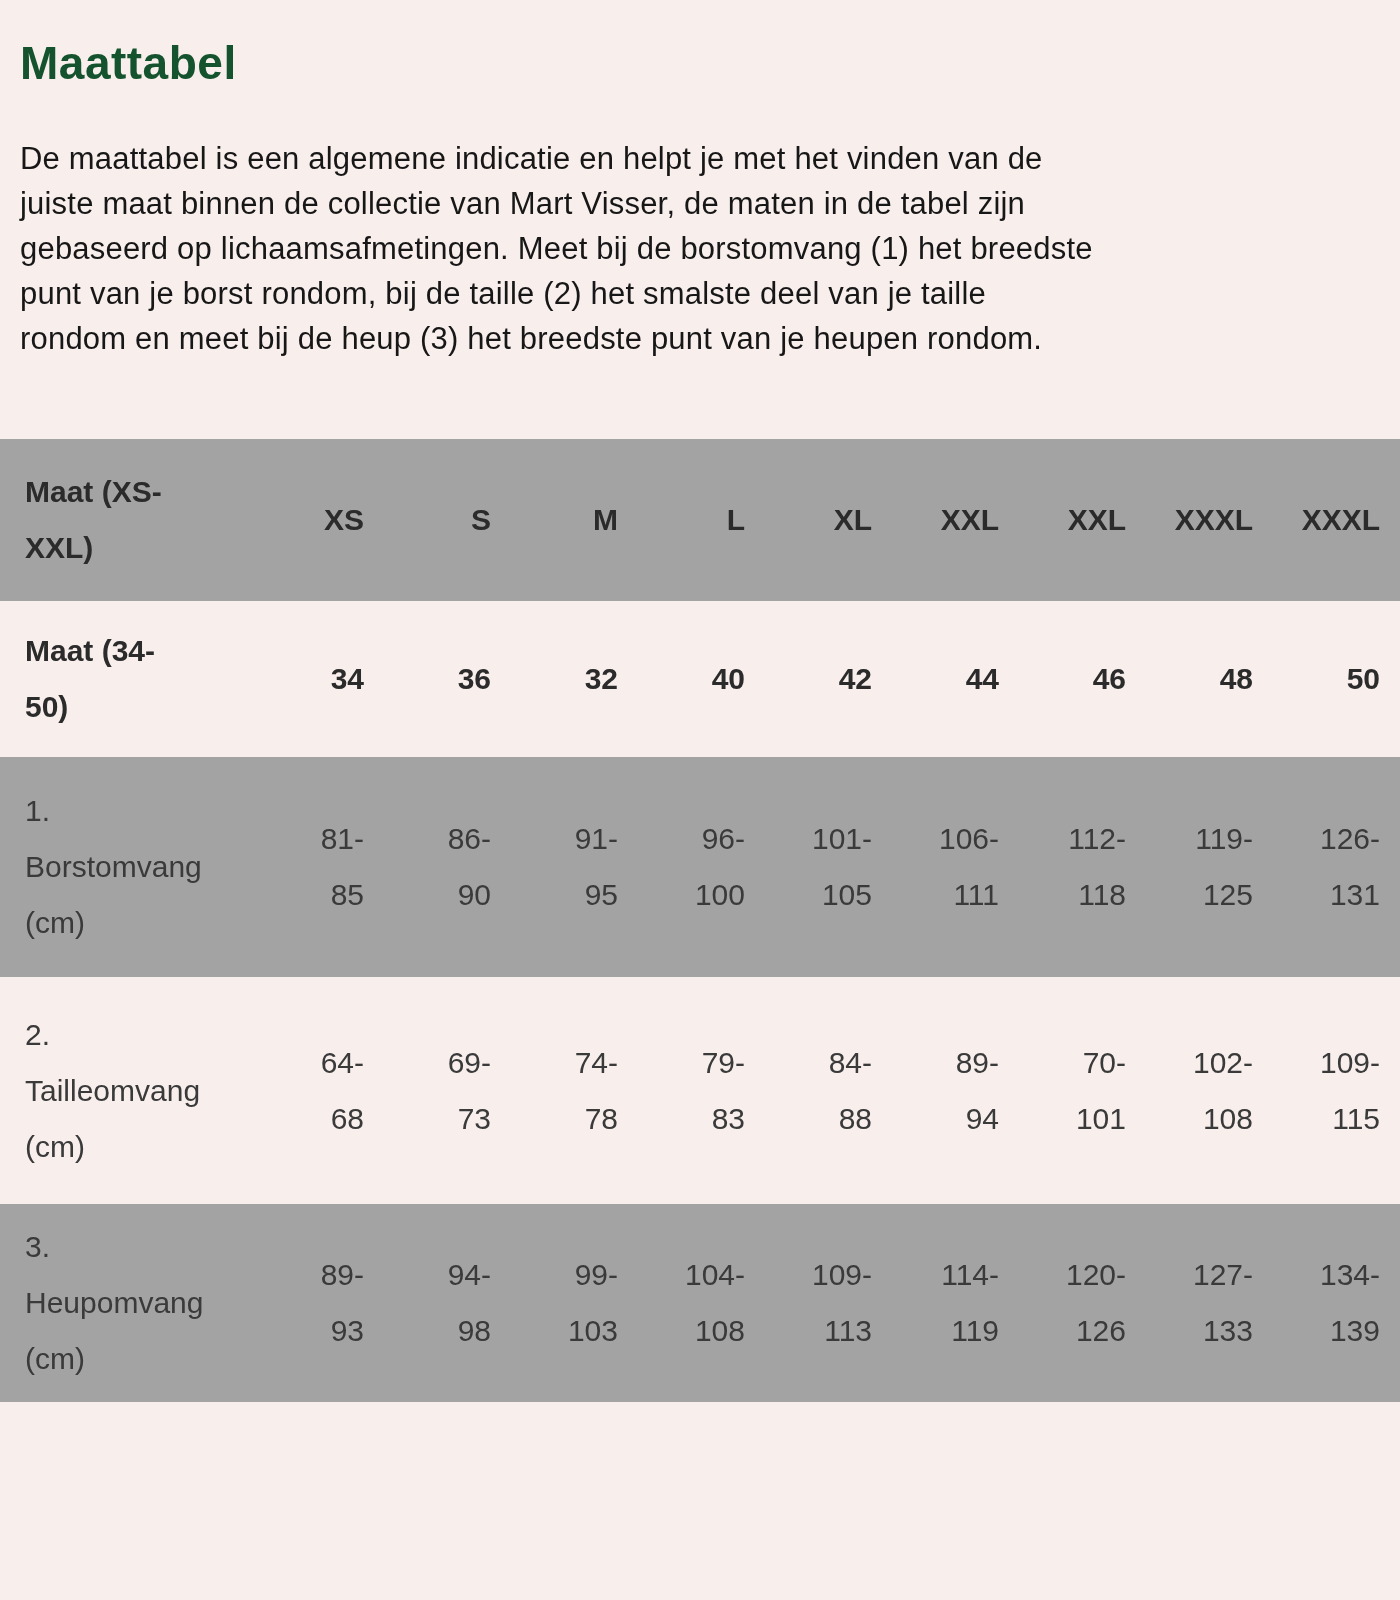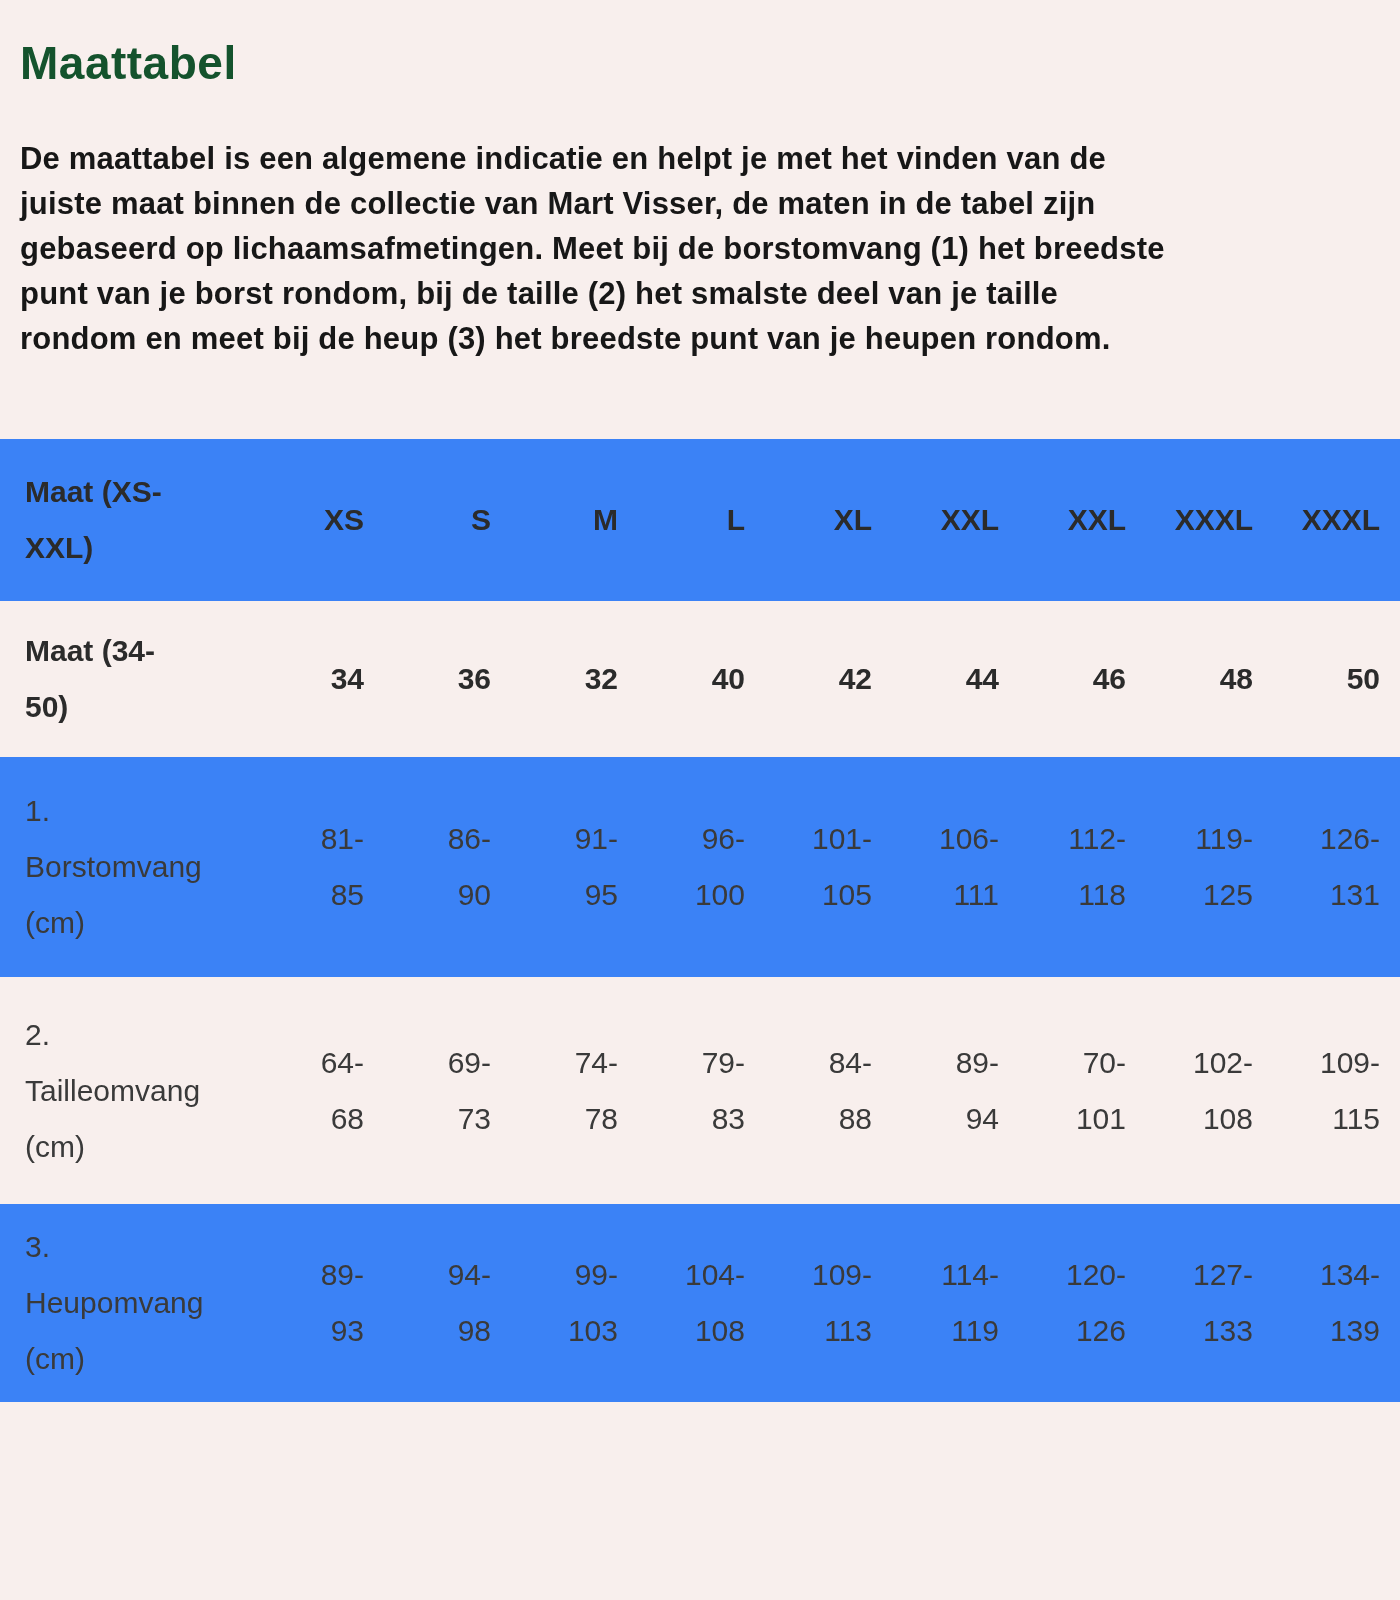--- a/index.html
+++ b/index.html
@@ -21,35 +21,35 @@
     margin: 36px 0 0 0;
     font-size: 46px;
     font-weight: bold;
     color: #14532d;
     letter-spacing: 0.5px;
   }
   p.body-par {
     margin: 46px 0 0 0;
     font-size: 31px;
     line-height: 45px;
-    font-weight: bold;
+    font-weight: normal;
     color: #171717;
     white-space: pre-line;
     letter-spacing: 0.2px;
   }
   table.size-table {
     margin-top: 78px;
     width: 1400px;
     border-collapse: collapse;
     table-layout: fixed;
   }
   table.size-table col.label-col { width: 237px; }
   table.size-table col.data-col  { width: 127px; }
   table.size-table col.spacer-col { width: 20px; }
-  table.size-table tr.band-white { background: #3b82f6; }
+  table.size-table tr.band-white { background: #a3a3a3; }
   table.size-table tr.band-pink  { background: transparent; border-radius: 31px; }
   table.size-table th, table.size-table td {
     font-size: 30px;
     line-height: 56px;
     vertical-align: middle;
     white-space: pre-line;
     padding: 0;
   }
   table.size-table th.row-label {
     text-align: left;

